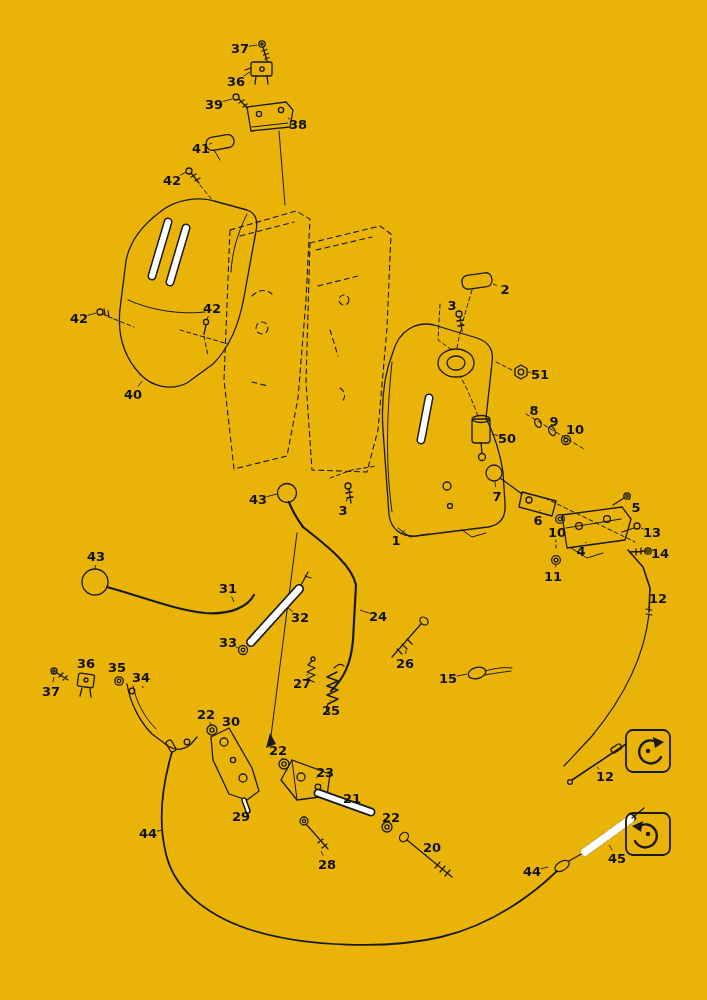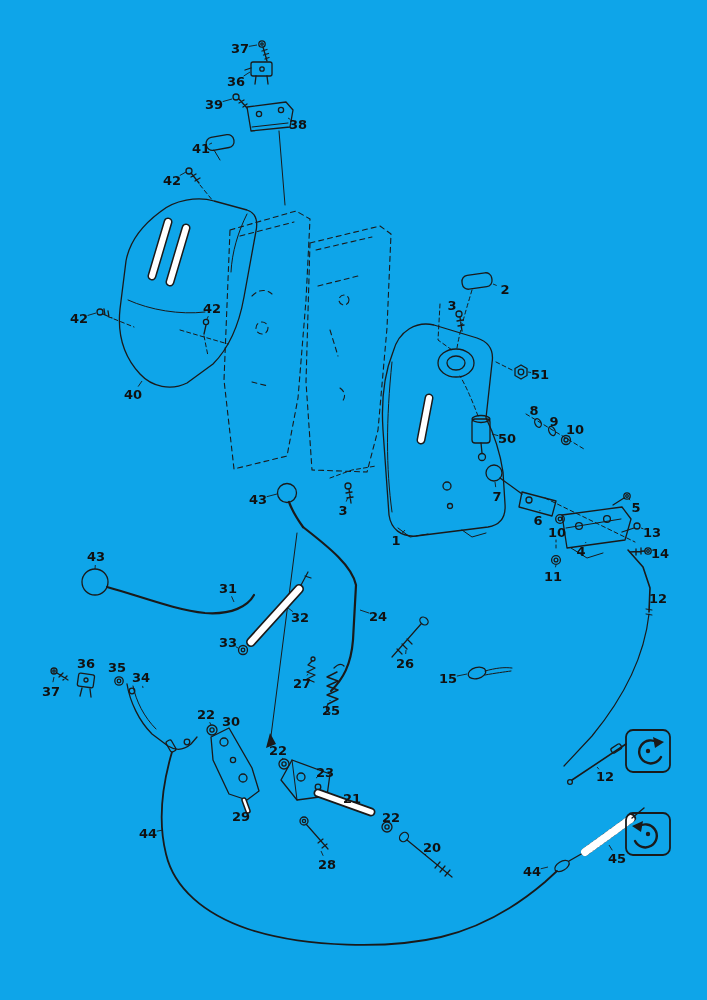--- a/index.html
+++ b/index.html
@@ -5,21 +5,21 @@
   html, body {
     margin: 0;
     padding: 0;
     background: #ffffff;
     font-family: "DejaVu Sans", "Liberation Sans", sans-serif;
   }
   .canvas {
     position: relative;
     width: 707px;
     height: 1000px;
-    background: #0ea5e9;
+    background: #eab308;
     overflow: hidden;
   }
   svg { display: block; }
   .part-label {
     font-family: "DejaVu Sans", "Liberation Sans", sans-serif;
     font-size: 13px;
     font-weight: 700;
     fill: #111111;
     text-anchor: middle;
     dominant-baseline: central;

